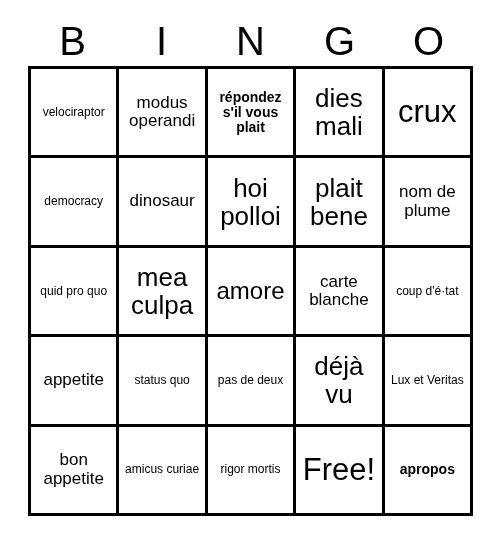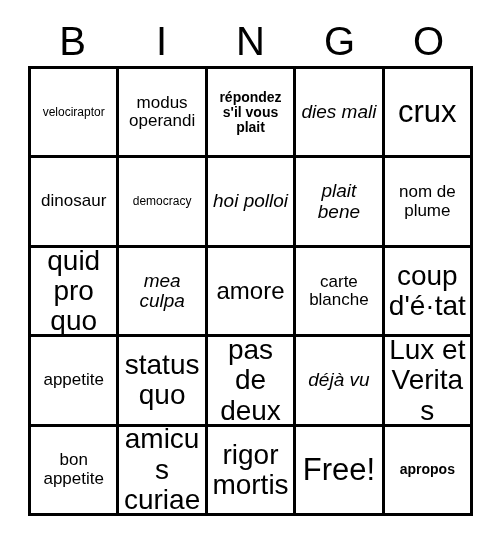--- a/index.html
+++ b/index.html
@@ -83,23 +83,23 @@
     display: block;
     width: 100%;
     line-height: 1.08;
     word-break: normal;
     overflow-wrap: break-word;
     hyphens: none;
   }
 
   
   .fs-xxl { font-size: 31px; }
-  .fs-xl  { font-size: 19px; font-style: italic; }
+  .fs-xl  { font-size: 26px; }
   .fs-lg  { font-size: 24px; }
-  .fs-md  { font-size: 28px; }
+  .fs-md  { font-size: 12px; }
   .fs-sm  { font-size: 17px; }
   .fs-xs  { font-size: 14px; font-weight: bold; }
   .fs-xxs { font-size: 12px; }
 </style>
 </head>
 <body>
 
 <div id="card-root" style="background: rgb(255, 255, 255); color: rgb(0, 0, 0);">
 
   <div id="bingo-header">
@@ -125,24 +125,24 @@
       <div class="bingo-cell">
         <span class="cell-text fs-xl">dies mali</span>
       </div>
       <div class="bingo-cell">
         <span class="cell-text fs-xxl">crux</span>
       </div>
     </div>
 
     <div class="bingo-row">
       <div class="bingo-cell">
+        <span class="cell-text fs-xxs">democracy</span>
+      </div>
+      <div class="bingo-cell">
         <span class="cell-text fs-sm">dinosaur</span>
-      </div>
-      <div class="bingo-cell">
-        <span class="cell-text fs-xxs">democracy</span>
       </div>
       <div class="bingo-cell">
         <span class="cell-text fs-xl">hoi polloi</span>
       </div>
       <div class="bingo-cell">
         <span class="cell-text fs-xl">plait bene</span>
       </div>
       <div class="bingo-cell">
         <span class="cell-text fs-sm">nom de plume</span>
       </div>

